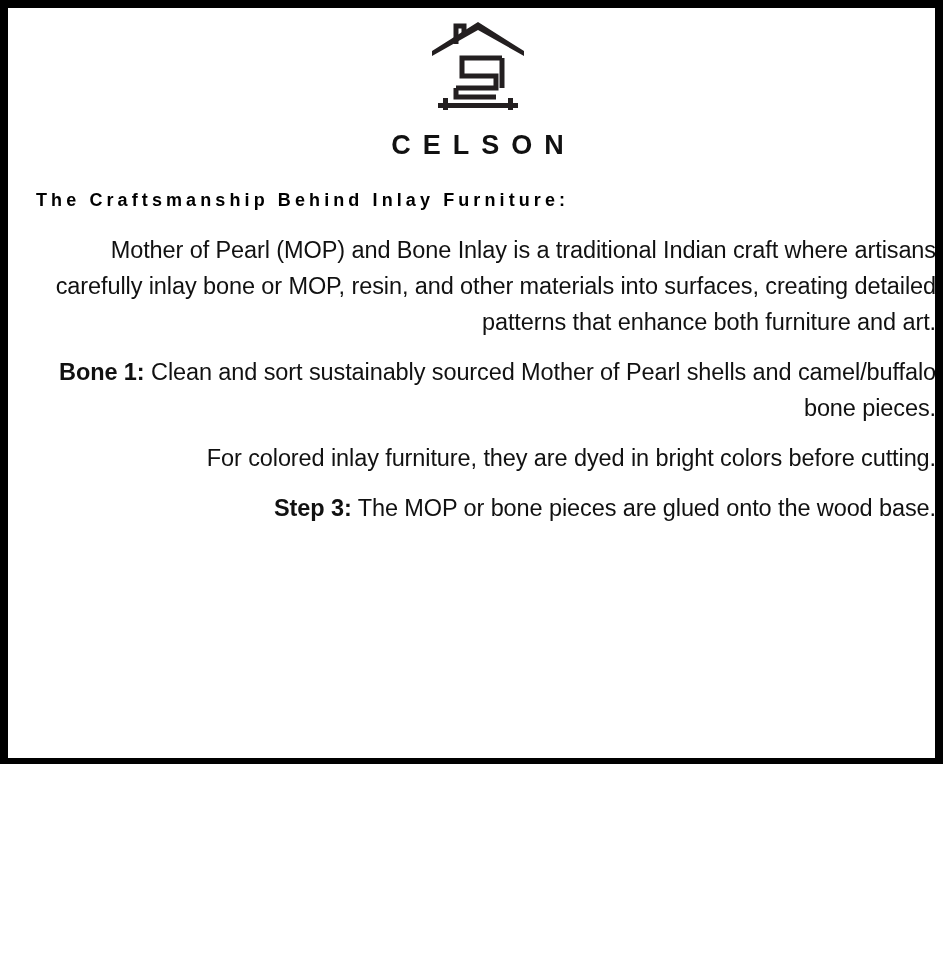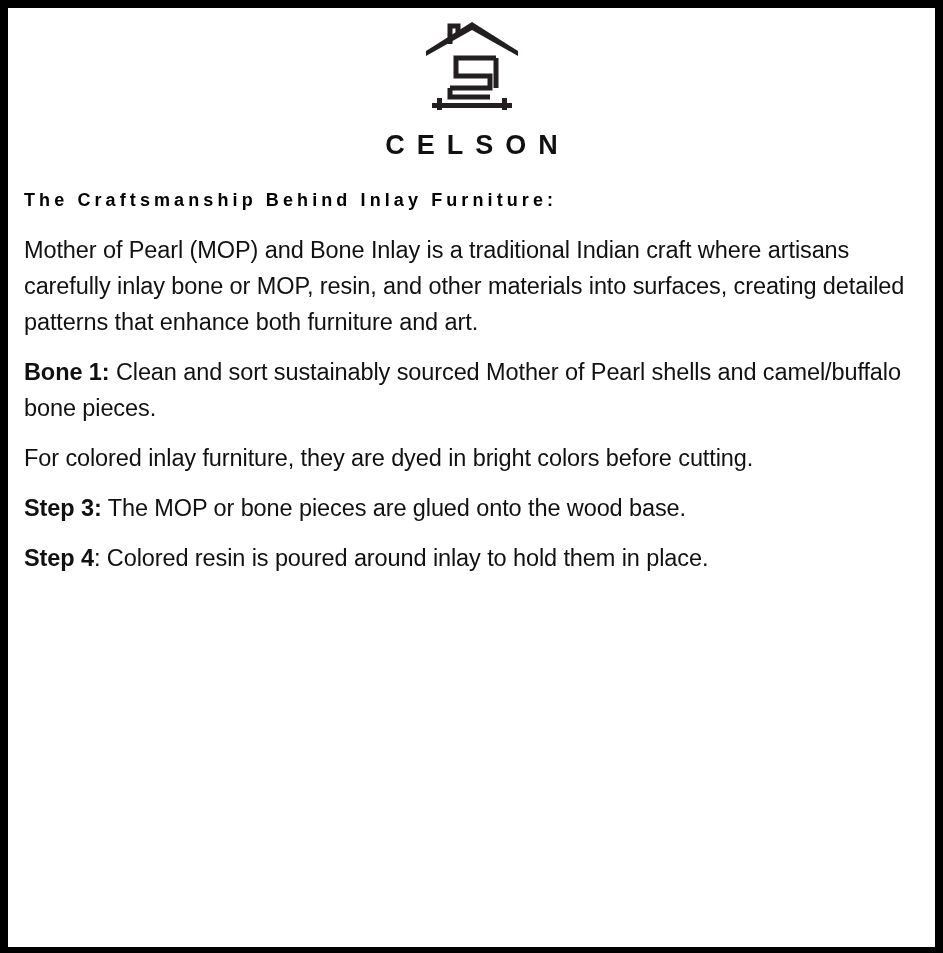--- a/index.html
+++ b/index.html
@@ -6,28 +6,29 @@
     margin: 0;
     padding: 0;
     background: #ffffff;
   }
   body {
     font-family: "Liberation Sans", sans-serif;
   }
   .page {
     position: relative;
     width: 943px;
-    height: 953px;
+    height: 764px;
     box-sizing: border-box;
     background: #ffffff;
     border-top: 8px solid #000000;
     border-left: 8px solid #000000;
     border-right: 8px solid #000000;
     border-bottom: 6px solid #000000;
     overflow: hidden;
+    padding-left: 12px;
   }
   .inner {
     position: relative;
     width: 100%;
     height: 100%;
     box-sizing: border-box;
     padding: 0 8px;
   }
 
   
@@ -60,20 +61,21 @@
     color: #000000;
     line-height: 1.2;
     white-space: nowrap;
   }
 
   
   .body-copy {
     margin: 0 0 0 8px;
     padding-top: 20px;
     width: 900px;
+    text-align: right;
   }
   .para {
     font-size: 23.5px;
     line-height: 36px;
     color: #111111;
     margin: 0 0 14px 0;
     letter-spacing: -0.1px;
   }
   .para b {
     font-weight: 700;
@@ -113,20 +115,17 @@
         <b>Bone 1:</b><span> Clean and sort sustainably sourced Mother of Pearl shells and camel/buffalo bone pieces.</span>
       </p>
 
       <p class="para">For colored inlay furniture, they are dyed in bright colors before cutting.</p>
 
 
       <p class="para">
         <b>Step 3:</b><span> The MOP or bone pieces are glued onto the wood base.</span>
       </p>
 
-      <p class="para">
-        <b>Step 4</b><span>: Colored resin is poured around inlay to hold them in place.</span>
-      </p>
 
 
     </div>
   </div>
 </div>
 
 </body></html>

